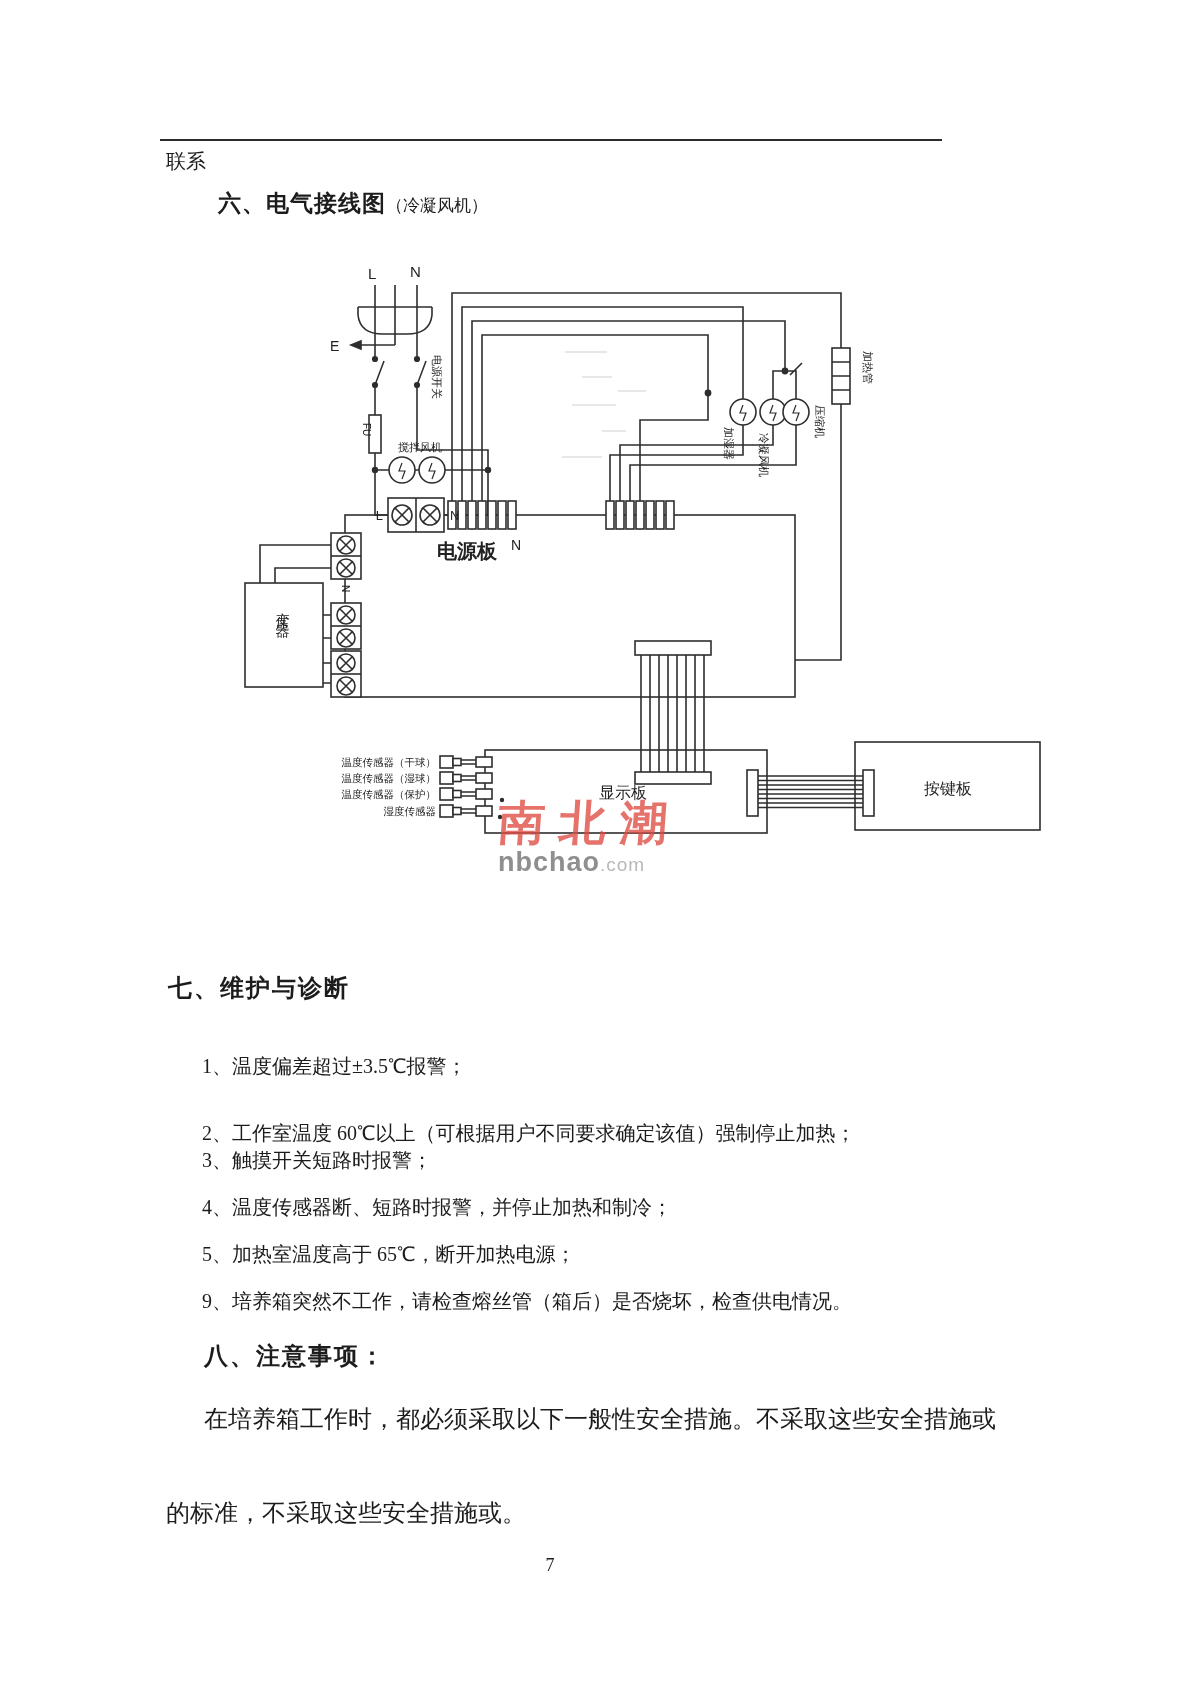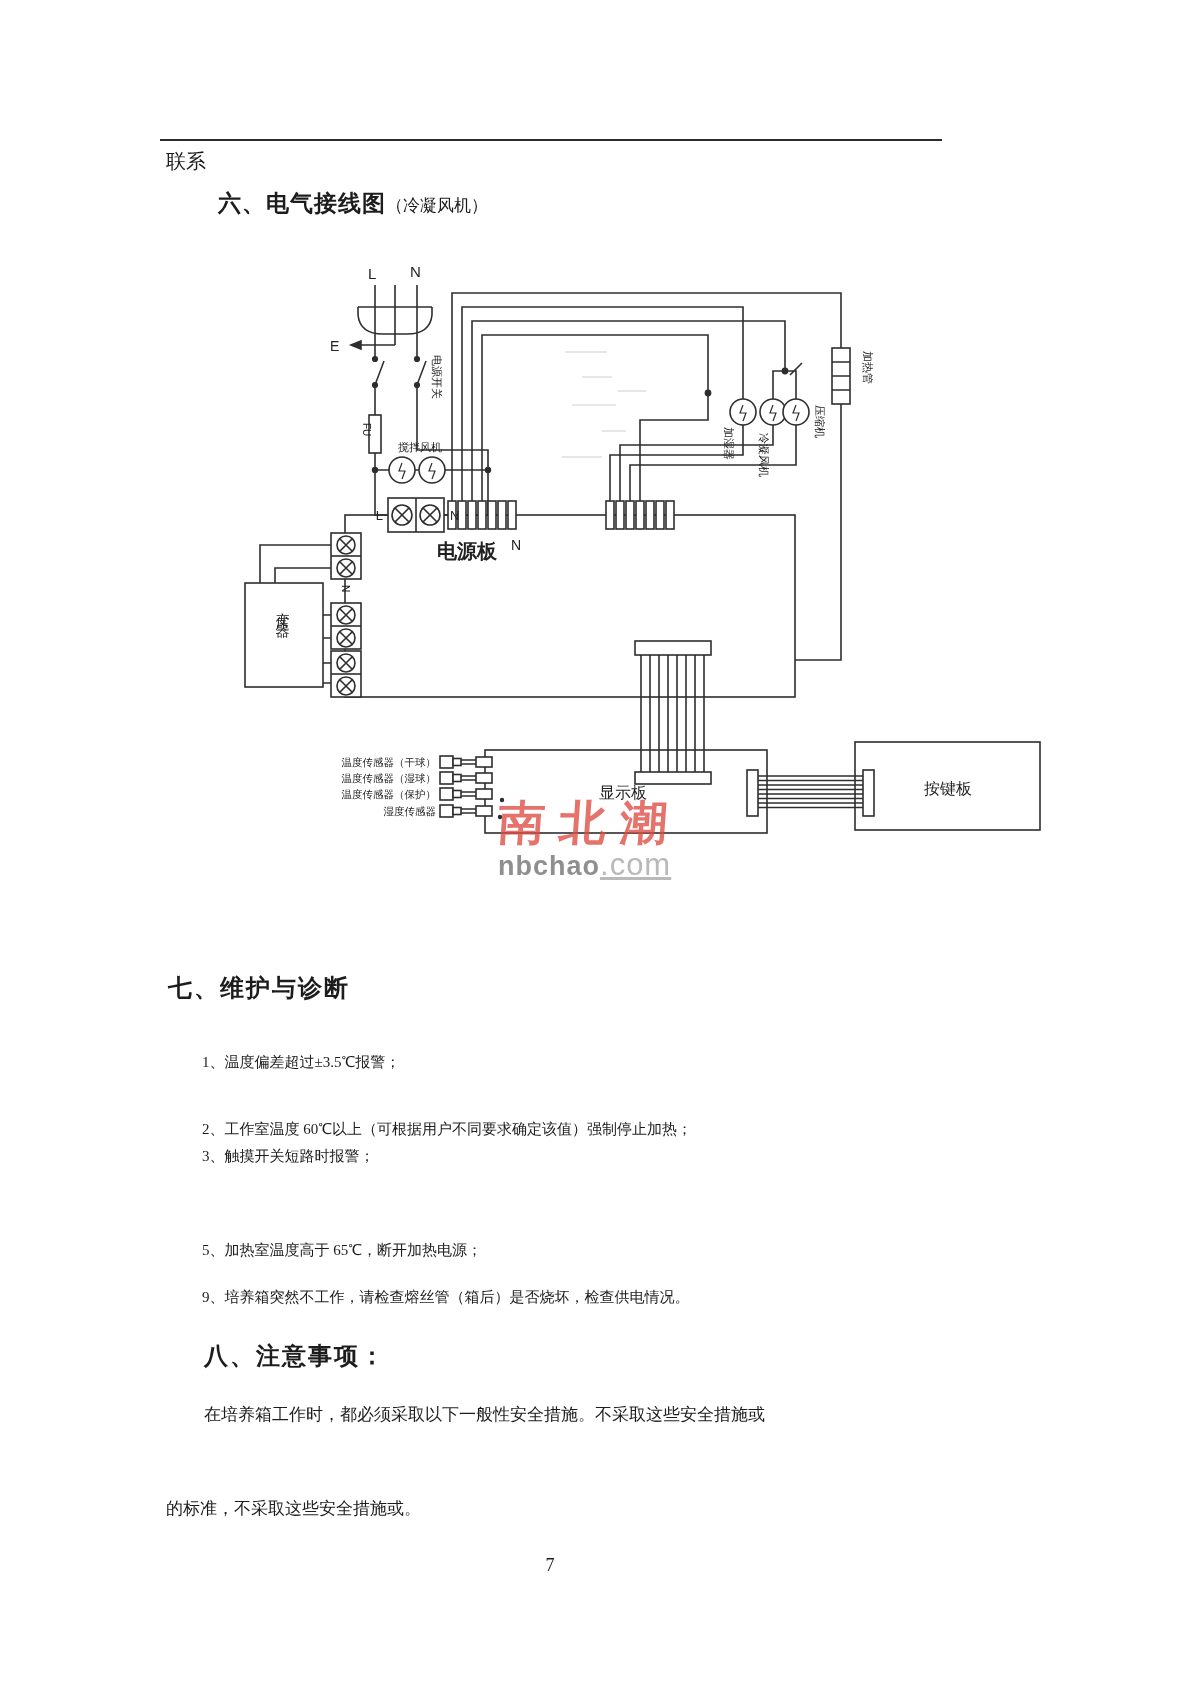--- a/index.html
+++ b/index.html
@@ -9,25 +9,25 @@
   #top-rule{left:160px;top:139px;width:782px;height:0;border-top:2px solid #2b2b2b;}
   #contact{left:166px;top:148px;font-size:20px;}
   #h6{left:218px;top:188px;font-size:23px;font-weight:bold;letter-spacing:1px;}
   #h6 .sub{font-size:17px;font-weight:normal;letter-spacing:0;}
   #diagram{left:220px;top:255px;width:840px;height:580px;}
   svg text{font-family:"Liberation Sans", sans-serif;fill:#222;}
   .wm{left:498px;top:800px;width:230px;text-align:left;line-height:1;}
   .wm-cn{font-size:47px;font-weight:bold;color:rgba(222,76,66,0.78);letter-spacing:14px;
          font-family:"Liberation Serif", serif;transform:skewX(-4deg);}
   .wm-site{margin-top:2px;font-family:"Liberation Sans", sans-serif;font-size:27px;font-weight:bold;color:#8f8f8f;letter-spacing:1px;}
-  .wm-site .lite{color:#b9b9b9;font-weight:normal;font-size:31px;text-decoration:underline;}
+  .wm-site .lite{color:#b9b9b9;font-weight:normal;font-size:19px;}
   #h7{left:168px;top:972px;font-size:24px;font-weight:bold;letter-spacing:2px;}
-  .item{left:202px;font-size:15px;white-space:nowrap;}
+  .item{left:202px;font-size:20px;white-space:nowrap;}
   #h8{left:188px;top:1340px;font-size:24px;font-weight:bold;letter-spacing:2px;margin-left:16px;}
-  .para{left:166px;font-size:17px;white-space:nowrap;}
+  .para{left:166px;font-size:24px;white-space:nowrap;}
   #para-0{left:204px;}
   #pageno{left:150px;top:1555px;width:800px;text-align:center;font-size:18px;}
 </style>
 </head>
 <body>
 
 <div id="page">
 
   <div id="top-rule" class="abs"></div>
   <div id="contact" class="abs">联系</div>
@@ -232,20 +232,21 @@
 
   <div class="abs wm">
     <div class="wm-cn">南北潮</div>
     <div class="wm-site"><span>nbchao</span><span class="lite">.com</span></div>
   </div>
 
   <div id="h7" class="abs">七、维护与诊断</div>
   <div class="abs item" style="top:1053px">1、温度偏差超过±3.5℃报警；</div>
   <div class="abs item" style="top:1120px">2、工作室温度 60℃以上（可根据用户不同要求确定该值）强制停止加热；</div>
   <div class="abs item" style="top:1147px">3、触摸开关短路时报警；</div>
+  <div class="abs item" style="top:1194px">4、温度传感器断、短路时报警，并停止加热和制冷；</div>
   <div class="abs item" style="top:1241px">5、加热室温度高于 65℃，断开加热电源；</div>
   <div class="abs item" style="top:1288px">9、培养箱突然不工作，请检查熔丝管（箱后）是否烧坏，检查供电情况。</div>
 
   <div id="h8" class="abs">八、注意事项：</div>
   <div class="abs para" id="para-0" style="top:1403px">在培养箱工作时，都必须采取以下一般性安全措施。不采取这些安全措施或</div>
   <div class="abs para" style="top:1497px">的标准，不采取这些安全措施或。</div>
 
   <div id="pageno" class="abs">7</div>
 </div>
 

